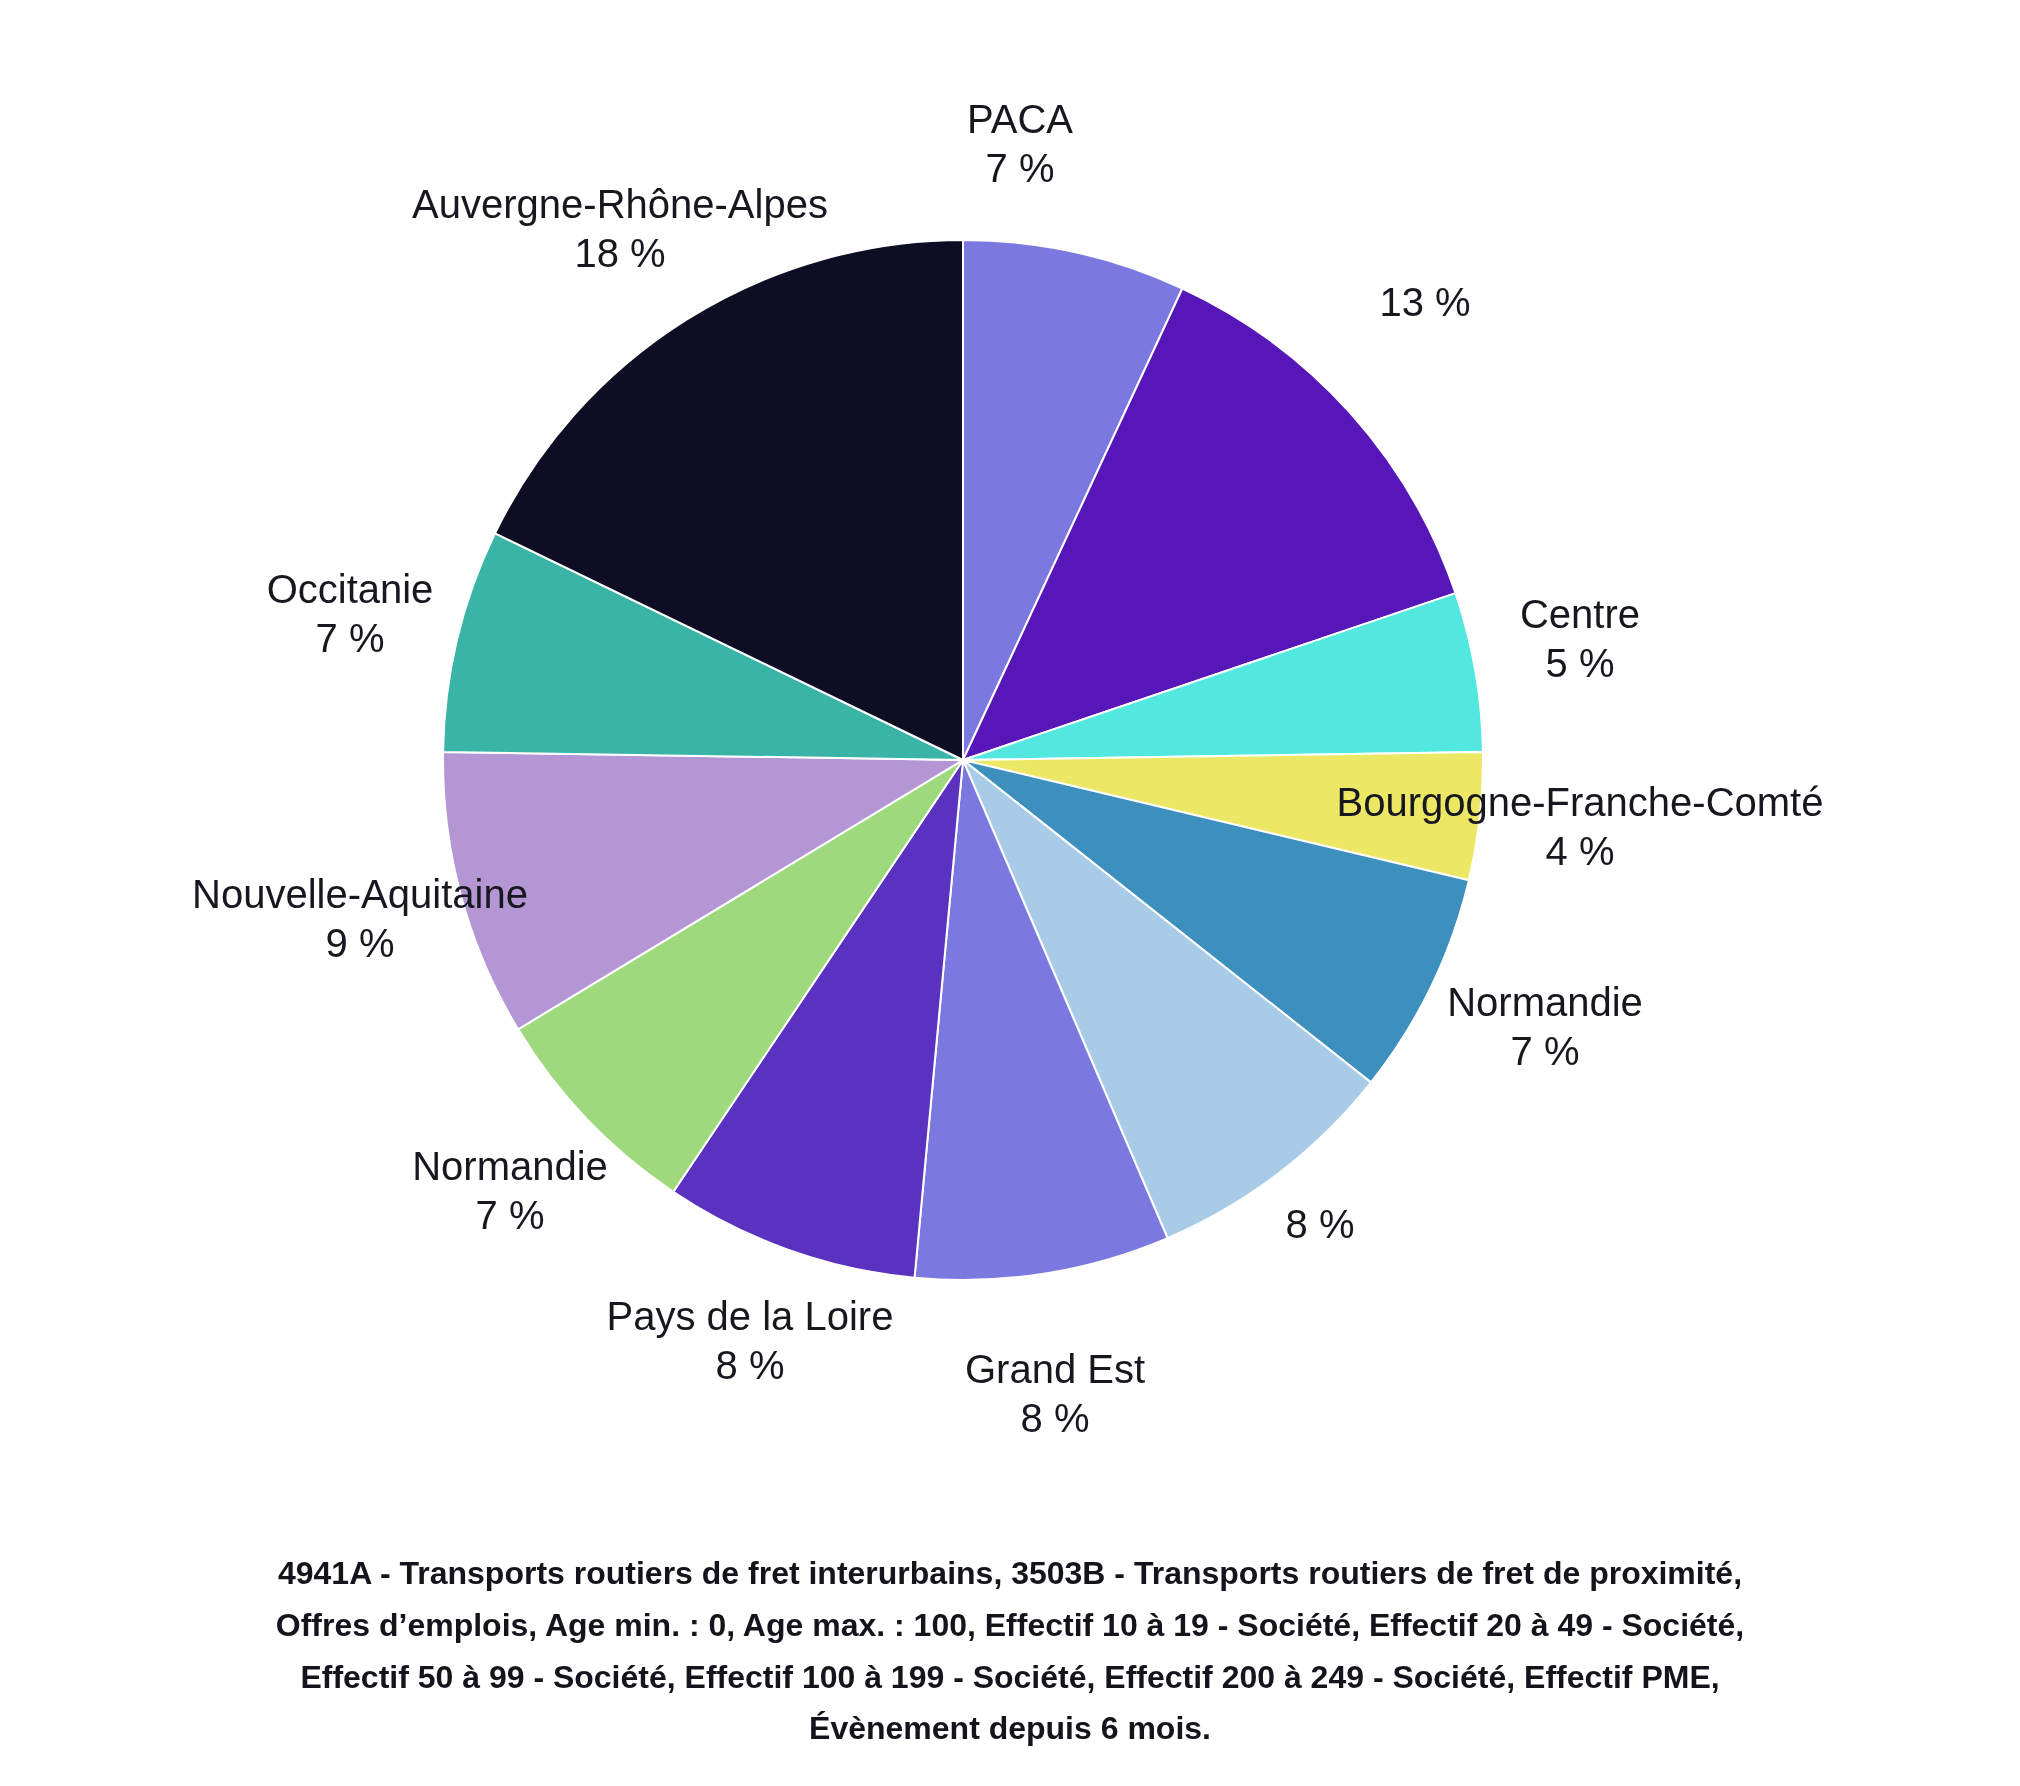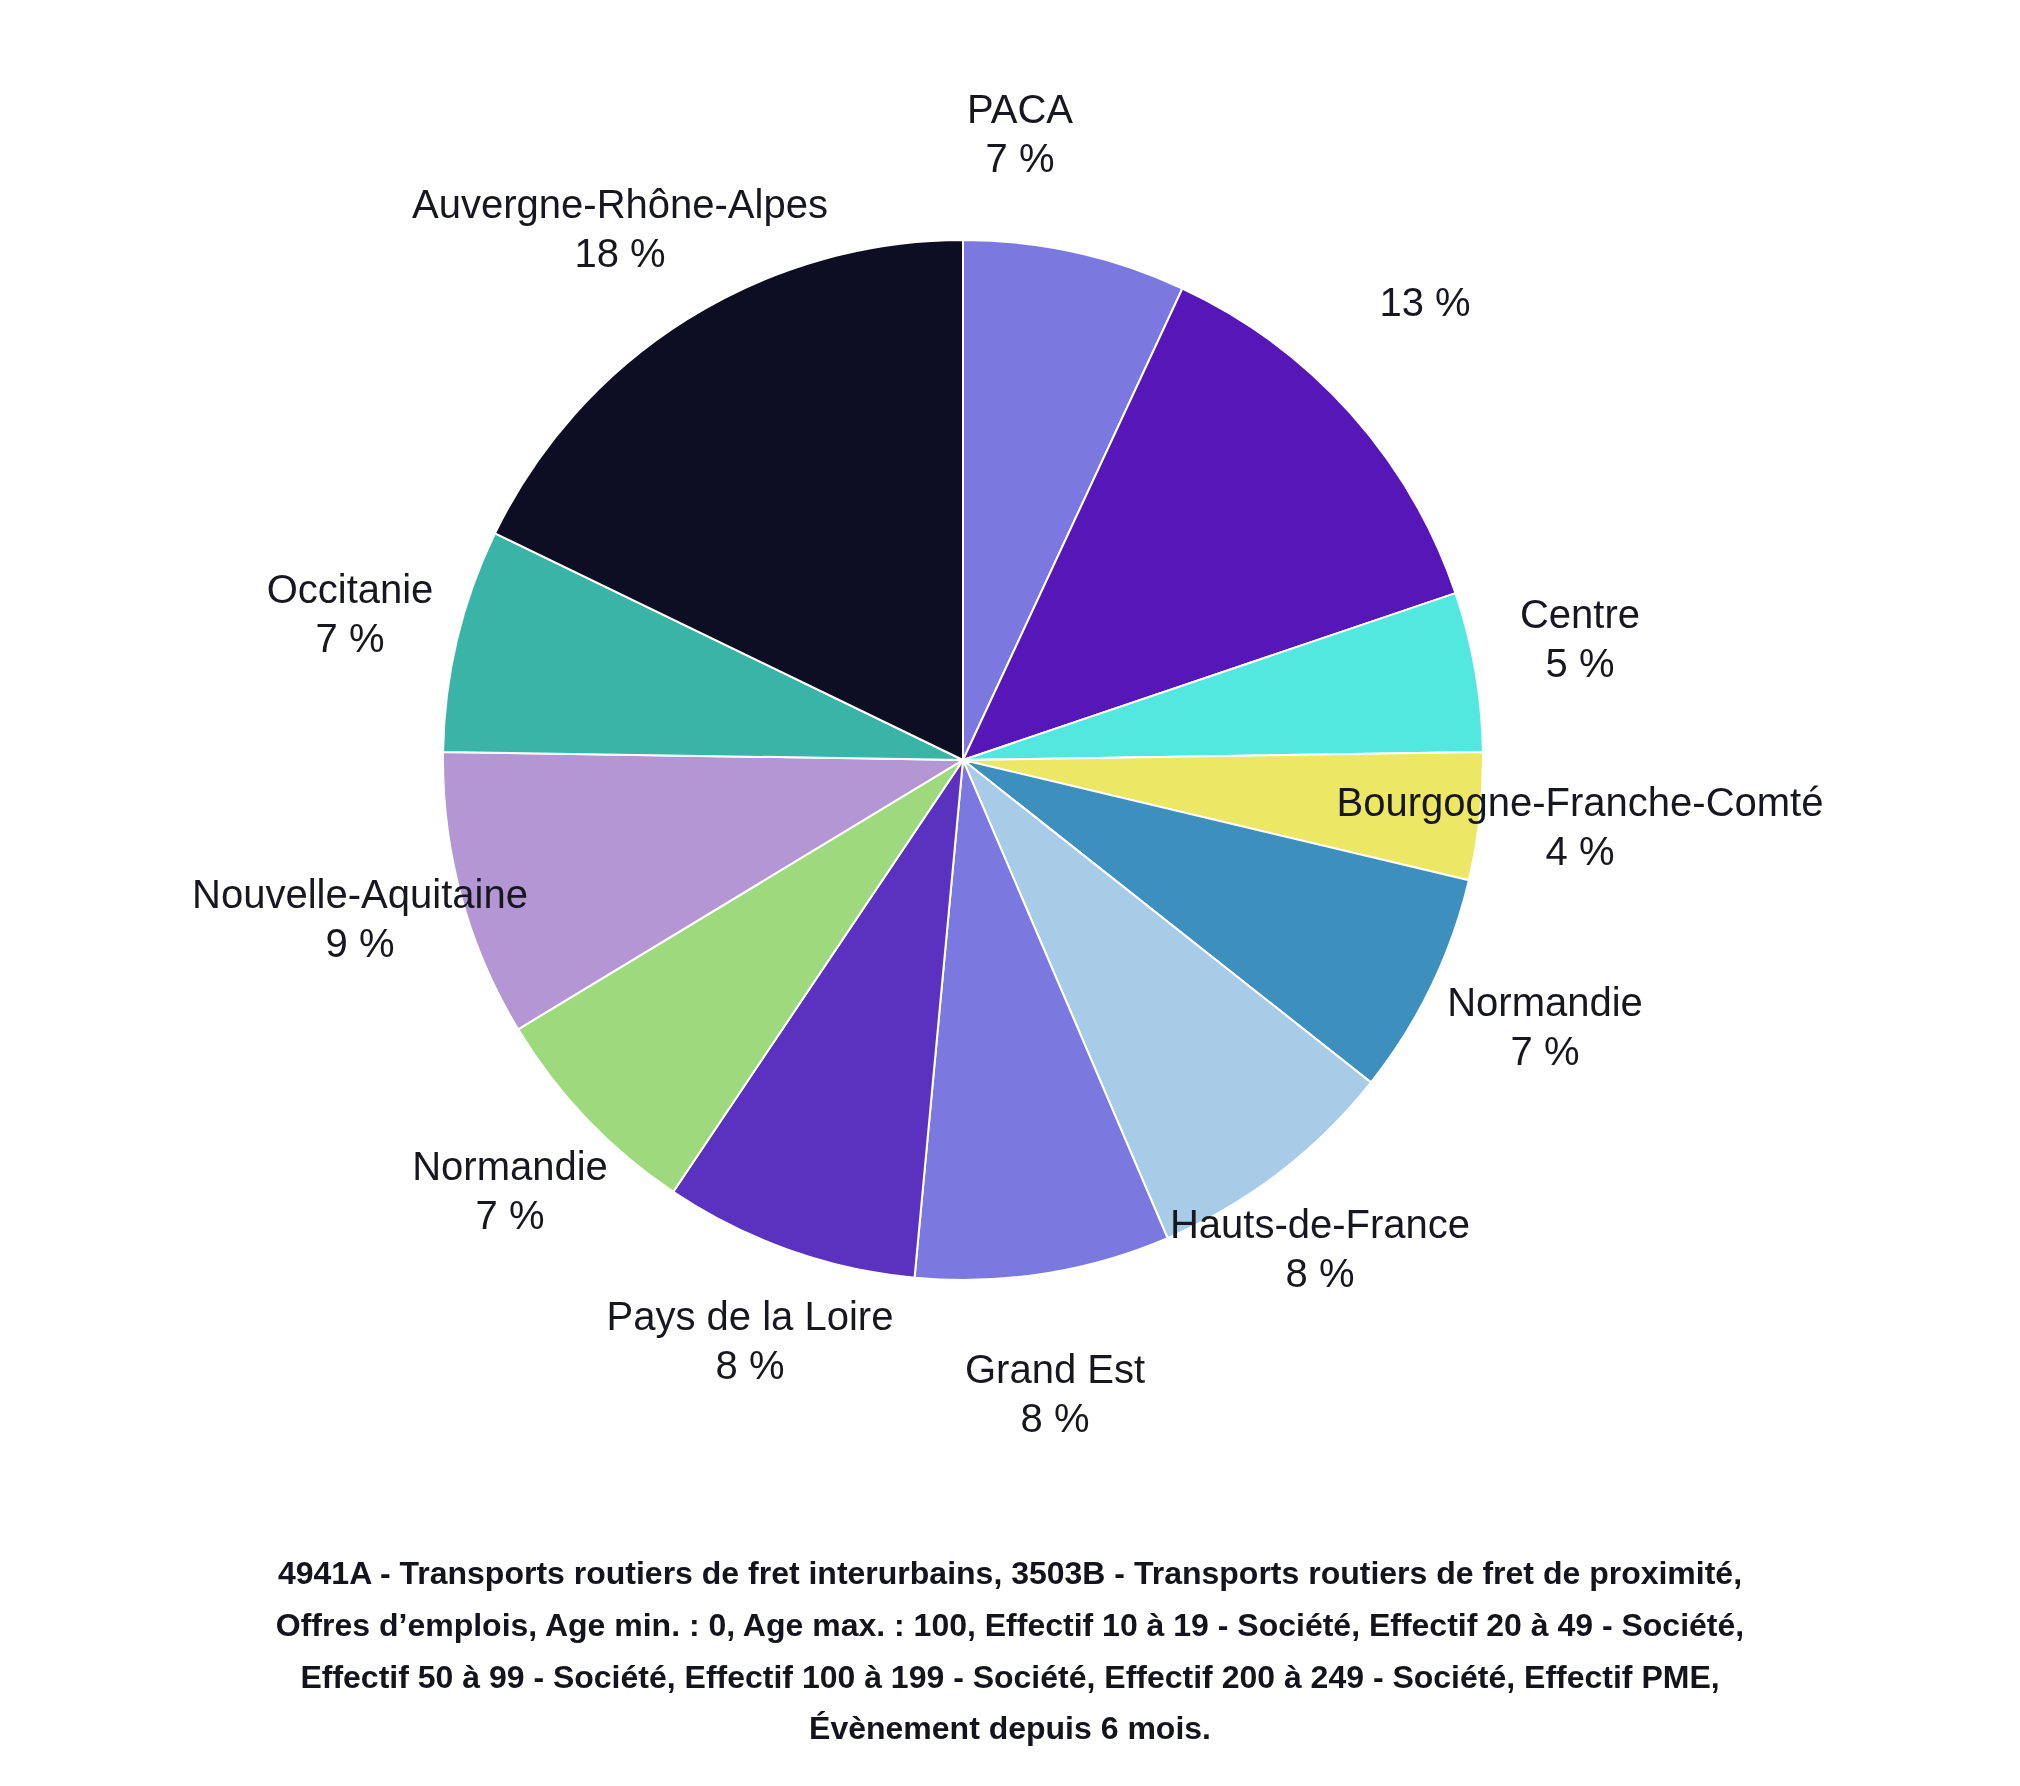--- a/index.html
+++ b/index.html
@@ -71,21 +71,21 @@
         <path d="M 963 760 L 1370.9890179281103 1082.404964679603 A 520 520 0 0 1 1167.5854667827111 1238.063580270763 Z" fill="#a8cbe8" stroke="#ffffff" stroke-width="2"></path>
         <path d="M 963 760 L 1167.5854667827111 1238.063580270763 A 520 520 0 0 1 914.5467809082828 1277.7376609438898 Z" fill="#7b79e0" stroke="#ffffff" stroke-width="2"></path>
         <path d="M 963 760 L 914.5467809082828 1277.7376609438898 A 520 520 0 0 1 673.2634855583773 1191.8017510376949 Z" fill="#5b32c0" stroke="#ffffff" stroke-width="2"></path>
         <path d="M 963 760 L 673.2634855583773 1191.8017510376949 A 520 520 0 0 1 518.1547353017949 1029.2818049471293 Z" fill="#9ed97e" stroke="#ffffff" stroke-width="2"></path>
         <path d="M 963 760 L 518.1547353017949 1029.2818049471293 A 520 520 0 0 1 443.0628871047222 751.9130578014176 Z" fill="#b396d3" stroke="#ffffff" stroke-width="2"></path>
         <path d="M 963 760 L 443.0628871047222 751.9130578014176 A 520 520 0 0 1 494.9986209243643 533.3401023928072 Z" fill="#3bb4a8" stroke="#ffffff" stroke-width="2"></path>
         <path d="M 963 760 L 494.9986209243643 533.3401023928072 A 520 520 0 0 1 962.9999999999999 240 Z" fill="#0d0d24" stroke="#ffffff" stroke-width="2"></path>
       </g>
   </svg>
 
-  <div class="slice-label" style="left:890px; top:85px; width:260px;">
+  <div class="slice-label" style="left:890px; top:95px; width:260px;">
     <span class="lbl-name">PACA</span>
     <span class="lbl-value">7 %</span>
   </div>
 
   <div class="slice-label" style="left:1225px; top:278px; width:400px;">
     <span class="lbl-value">13 %</span>
   </div>
 
   <div class="slice-label" style="left:1430px; top:590px; width:300px;">
     <span class="lbl-name">Centre</span>
@@ -96,21 +96,20 @@
     <span class="lbl-name">Bourgogne-Franche-Comté</span>
     <span class="lbl-value">4 %</span>
   </div>
 
   <div class="slice-label" style="left:1380px; top:978px; width:330px;">
     <span class="lbl-name">Normandie</span>
     <span class="lbl-value">7 %</span>
   </div>
 
   <div class="slice-label" style="left:1120px; top:1200px; width:400px;">
-    <span class="lbl-name">Hauts-de-France</span>
     <span class="lbl-value">8 %</span>
   </div>
 
   <div class="slice-label" style="left:915px; top:1345px; width:280px;">
     <span class="lbl-name">Grand Est</span>
     <span class="lbl-value">8 %</span>
   </div>
 
   <div class="slice-label" style="left:575px; top:1292px; width:350px;">
     <span class="lbl-name">Pays de la Loire</span>

